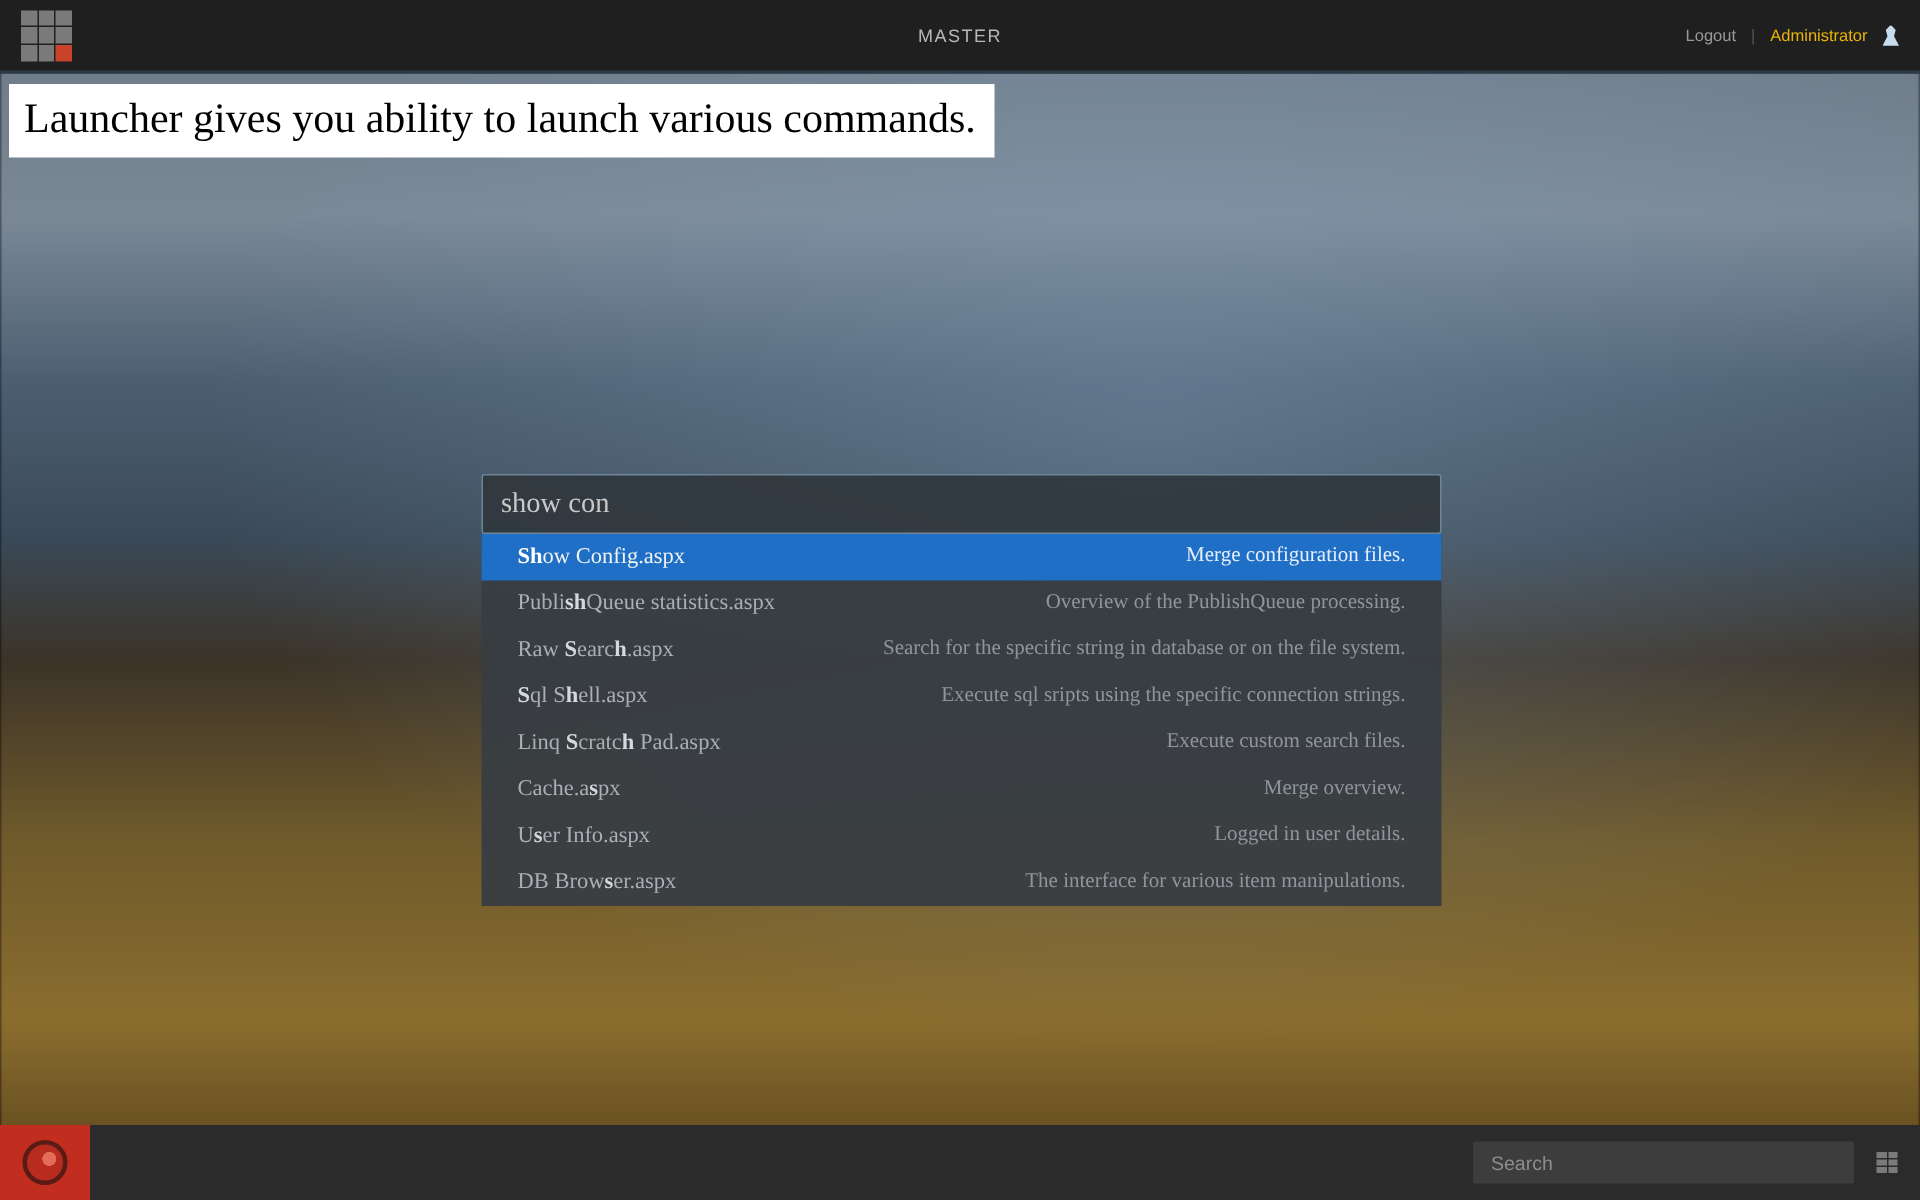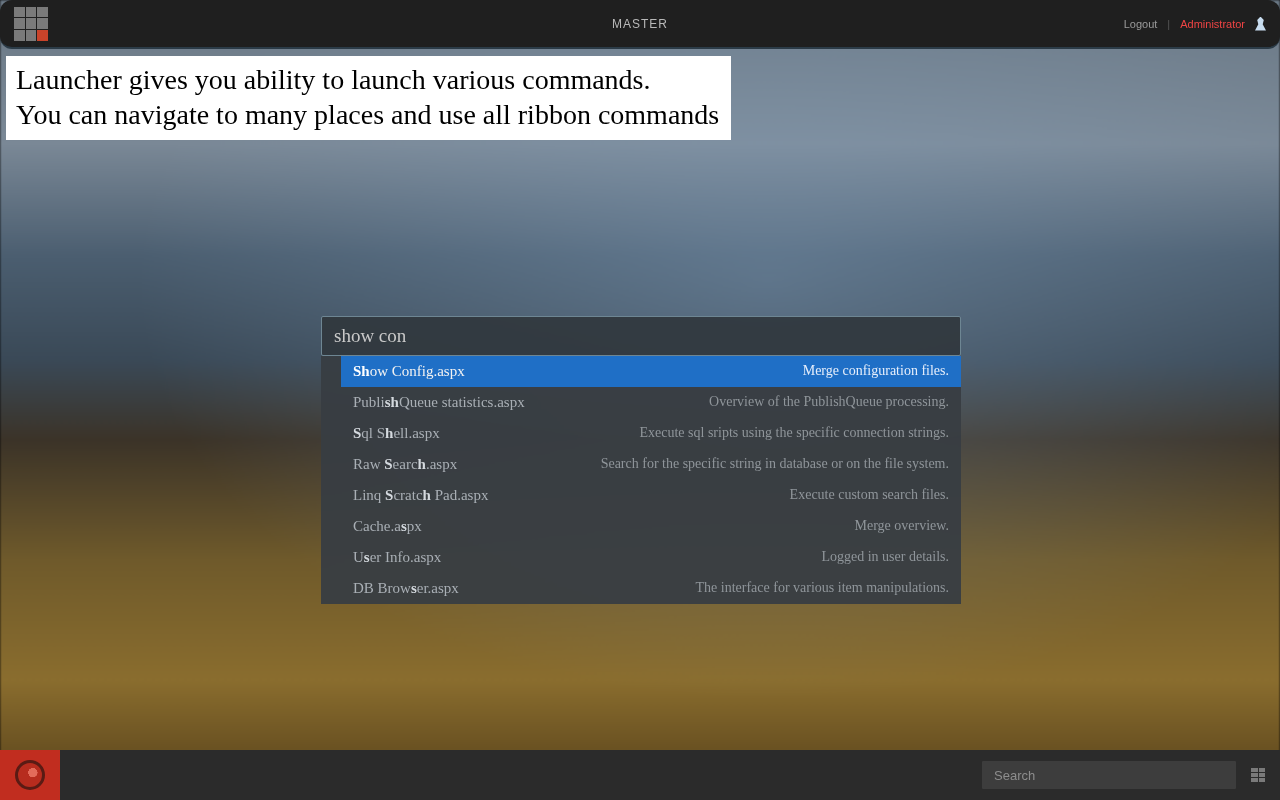--- a/index.html
+++ b/index.html
@@ -13,31 +13,31 @@
     radial-gradient(ellipse 900px 600px at 60% 35%, rgba(140,170,200,0.35), rgba(20,30,40,0.0) 70%),
     linear-gradient(to bottom, #6a7885 0%, #7a8896 18%, #4b5e70 32%, #3a4957 45%, #3b3328 55%, #6f5a2b 70%, #8a6d2e 85%, #533e19 100%);
   filter: blur(1px);
 }
 
 
 .topbar {
   position: absolute; top: 0; left: 0; right: 0; height: 49px;
   background: #1f1f1f; border-bottom: 2px solid #2b3b47;
   display: flex; align-items: center; justify-content: space-between;
-  padding: 0 14px; z-index: 40; border-radius: 12px;
+  padding: 0 14px; z-index: 40;
 }
 .logo {
   width: 34px; height: 34px; display: grid; grid-template-columns: repeat(3, 1fr); grid-template-rows: repeat(3, 1fr); gap: 1px;
 }
 .logo span { background: #7a7a7a; }
 .logo span.r { background: #c9432a; }
 .top-center { position: absolute; left: 50%; transform: translateX(-50%); color: #b8b8b8; font-size: 12px; letter-spacing: 1px; }
 .top-right { display: flex; align-items: center; gap: 10px; color: #9a9a9a; font-size: 11px; }
 .top-right .divider { color: #555; }
-.top-right .user { color: #ef4444; }
+.top-right .user { color: #eab308; }
 .user-icon {
   width: 11px; height: 14px; display: inline-block; background: #c7dcef; clip-path: polygon(50% 0, 80% 25%, 70% 55%, 100% 100%, 0 100%, 30% 55%, 20% 25%);
 }
 
 
 .callout {
   position: absolute; top: 56px; left: 6px; background: #fff; color: #000;
   padding: 6px 12px 8px 10px; z-index: 30; font-family: Liberation Serif, serif; line-height: 1.25;
 }
 .callout .line { font-size: 28px; }
@@ -52,22 +52,22 @@
 }
 .launcher-input {
   width: 100%; background: transparent; border: none; outline: none;
   font-family: Georgia, "Times New Roman", serif; font-size: 19px; color: #c9c9c9;
 }
 .launcher-list {
   background: rgba(56,61,66,0.95);
 }
 .launcher-row {
   display: flex; align-items: flex-start; justify-content: space-between;
-  padding: 7px 12px; font-family: Georgia, "Times New Roman", serif;
-  color: #8f959a; font-size: 15px; gap: 20px; margin-left: 20px;
+  padding: 7px 24px; font-family: Georgia, "Times New Roman", serif;
+  color: #8f959a; font-size: 15px; gap: 20px;
 }
 .launcher-row .name { color: #a9afb5; white-space: nowrap; }
 .launcher-row .name b { color: #d4d9de; font-weight: bold; }
 .launcher-row .desc { color: #8f959a; text-align: center; font-size: 14px; max-width: 360px; }
 .launcher-row.selected { background: #1f6fc6; }
 .launcher-row.selected .name { color: #f2f2f2; }
 .launcher-row.selected .name b { color: #ffffff; }
 .launcher-row.selected .desc { color: #e6eefb; }
 
 
@@ -117,43 +117,42 @@
   <div class="top-right">
     <span>Logout</span>
     <span class="divider">|</span>
     <span class="user">Administrator</span>
     <span class="user-icon"></span>
   </div>
 </div>
 
 <div class="callout">
   <div class="line">Launcher gives you ability to launch various commands.</div>
-  <div class="line">You can navigate to many places and use all ribbon commands</div>
 </div>
 
 <div class="launcher">
   <div class="launcher-input-wrap">
     <input class="launcher-input" value="show con" style="">
   </div>
   <div class="launcher-list" id="launcher-list">
       <div class="launcher-row selected">
         <span class="name"><b>Sh</b>ow Config.aspx</span>
         <span class="desc">Merge configuration files.</span>
       </div>
       <div class="launcher-row">
         <span class="name">Publi<b>sh</b>Queue statistics.aspx</span>
         <span class="desc">Overview of the PublishQueue processing.</span>
       </div>
       <div class="launcher-row">
+        <span class="name">Raw <b>S</b>earc<b>h</b>.aspx</span>
+        <span class="desc">Search for the specific string in database or on the file system.</span>
+      </div>
+      <div class="launcher-row">
         <span class="name"><b>S</b>ql S<b>h</b>ell.aspx</span>
         <span class="desc">Execute sql sripts using the specific connection strings.</span>
-      </div>
-      <div class="launcher-row">
-        <span class="name">Raw <b>S</b>earc<b>h</b>.aspx</span>
-        <span class="desc">Search for the specific string in database or on the file system.</span>
       </div>
       <div class="launcher-row">
         <span class="name">Linq <b>S</b>cratc<b>h</b> Pad.aspx</span>
         <span class="desc">Execute custom search files.</span>
       </div>
       <div class="launcher-row">
         <span class="name">Cache.a<b>s</b>px</span>
         <span class="desc">Merge overview.</span>
       </div>
       <div class="launcher-row">

